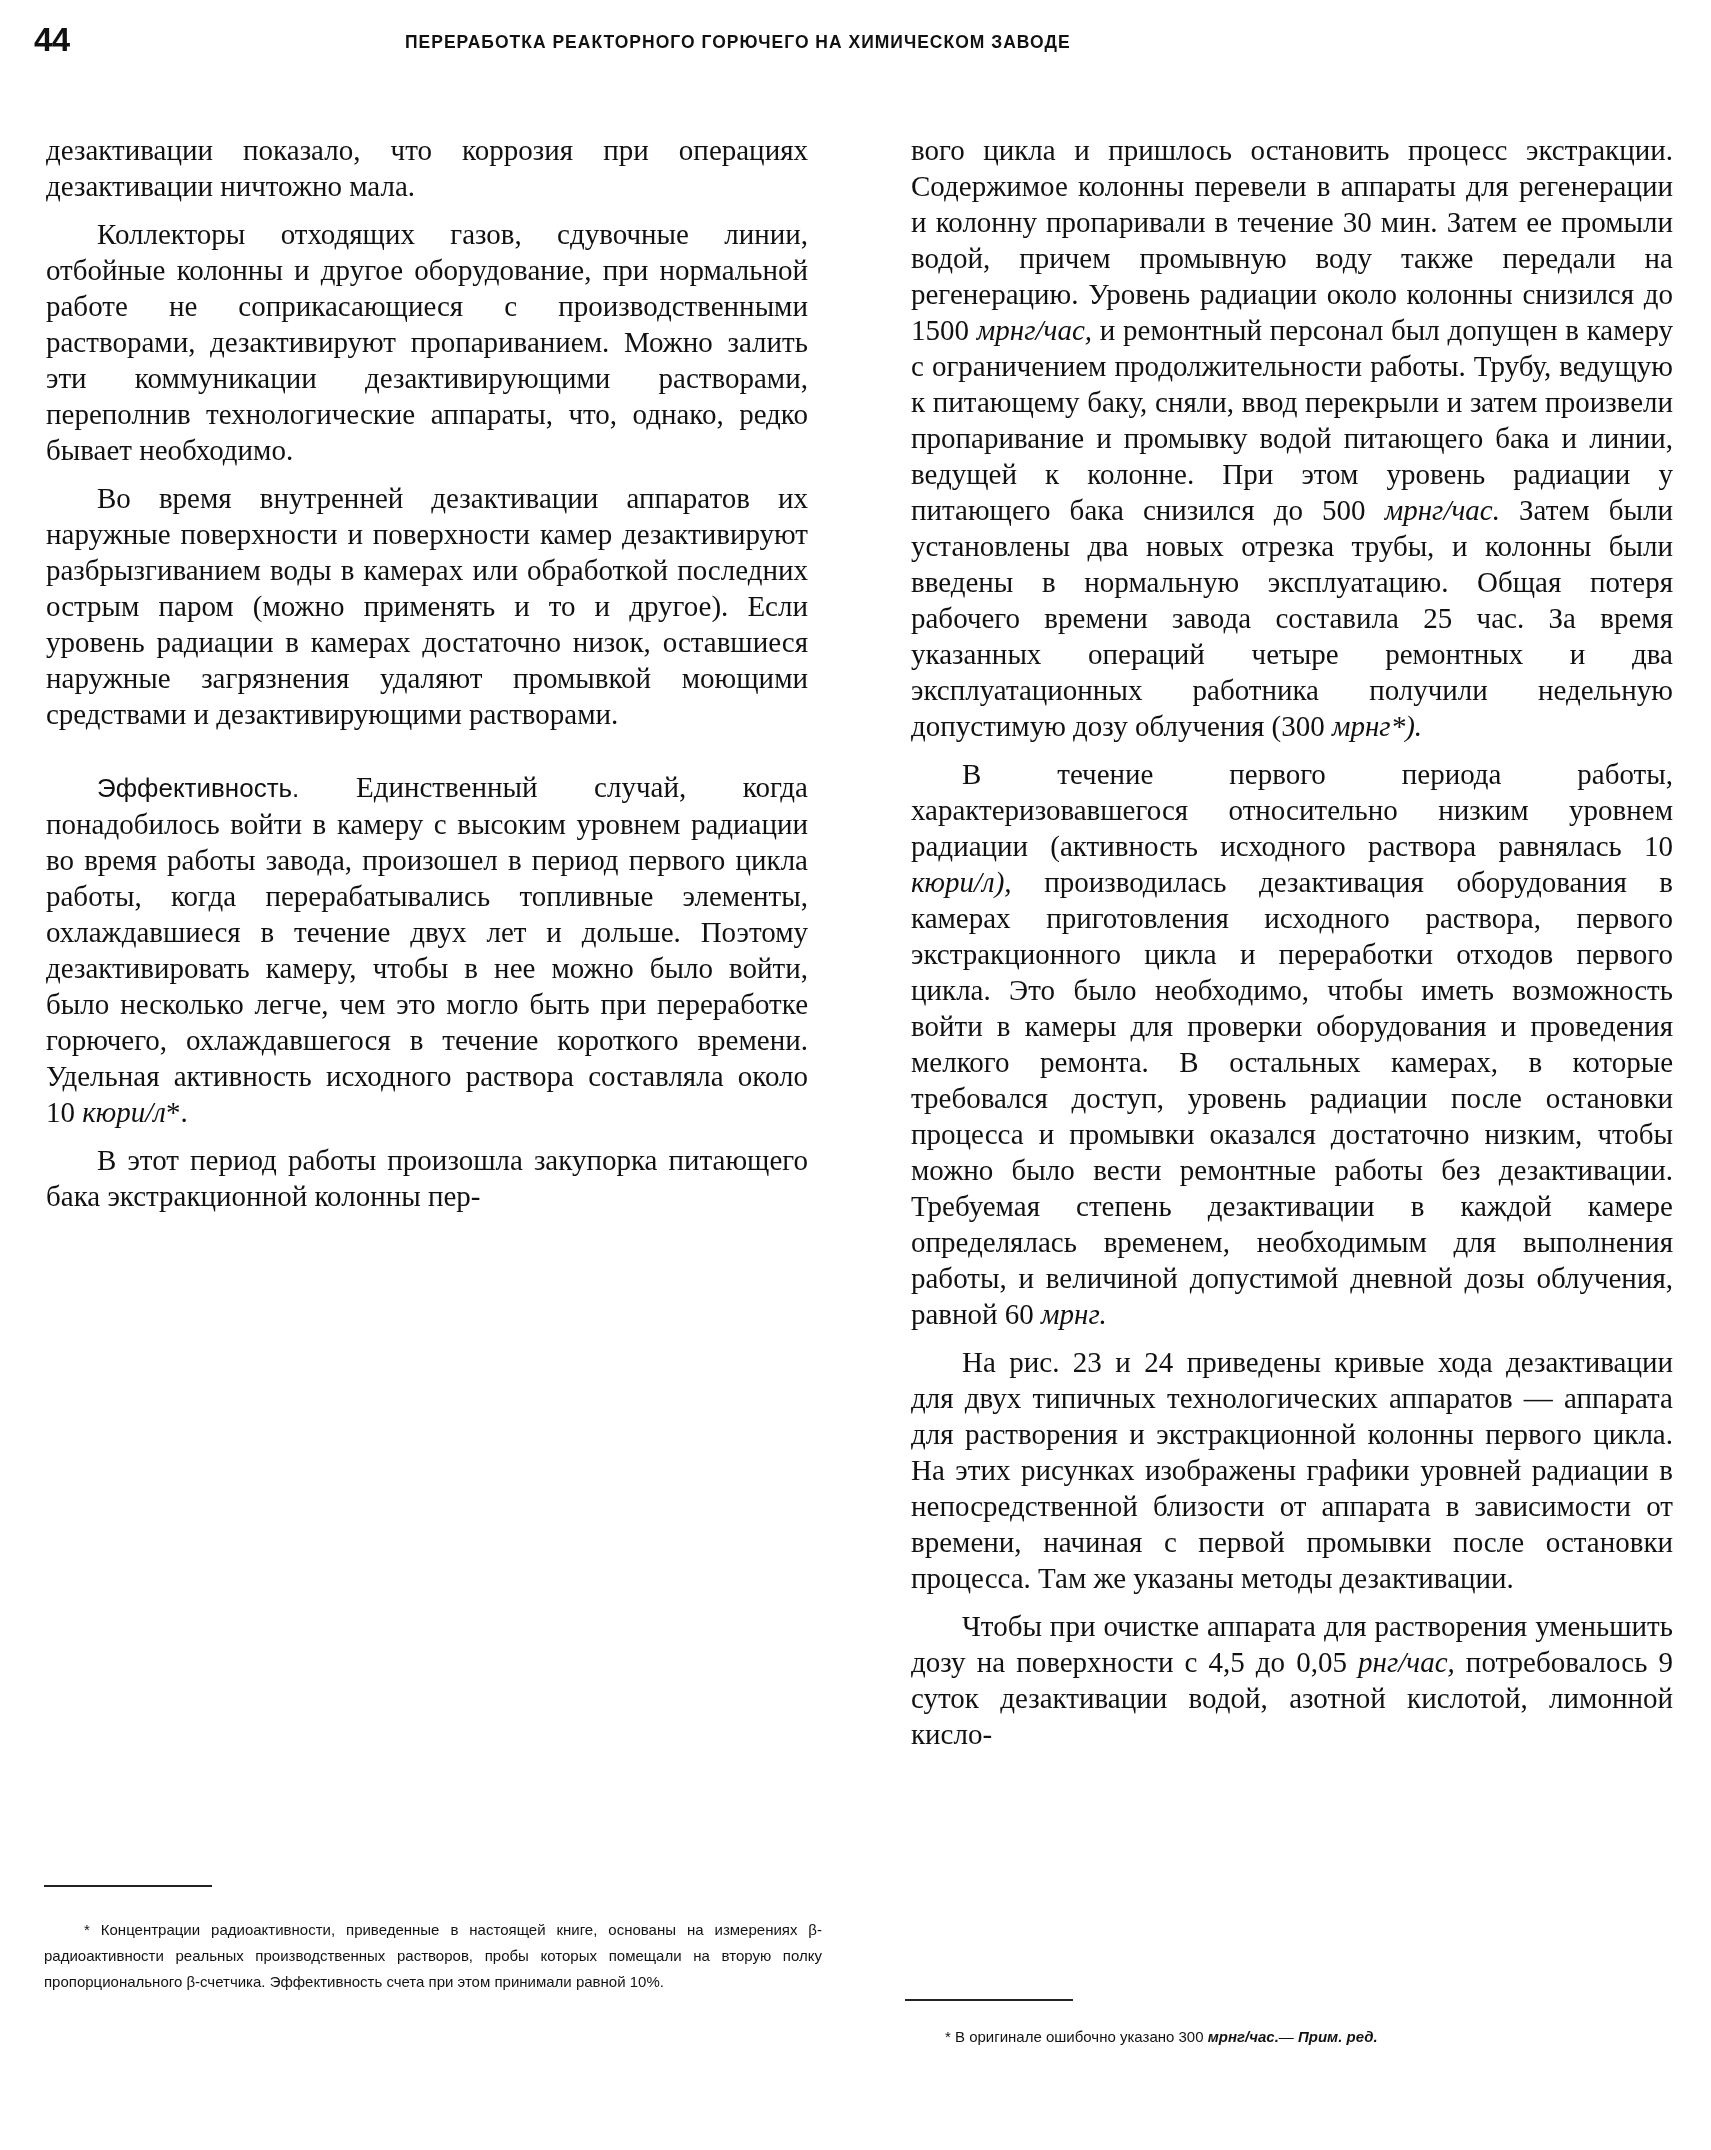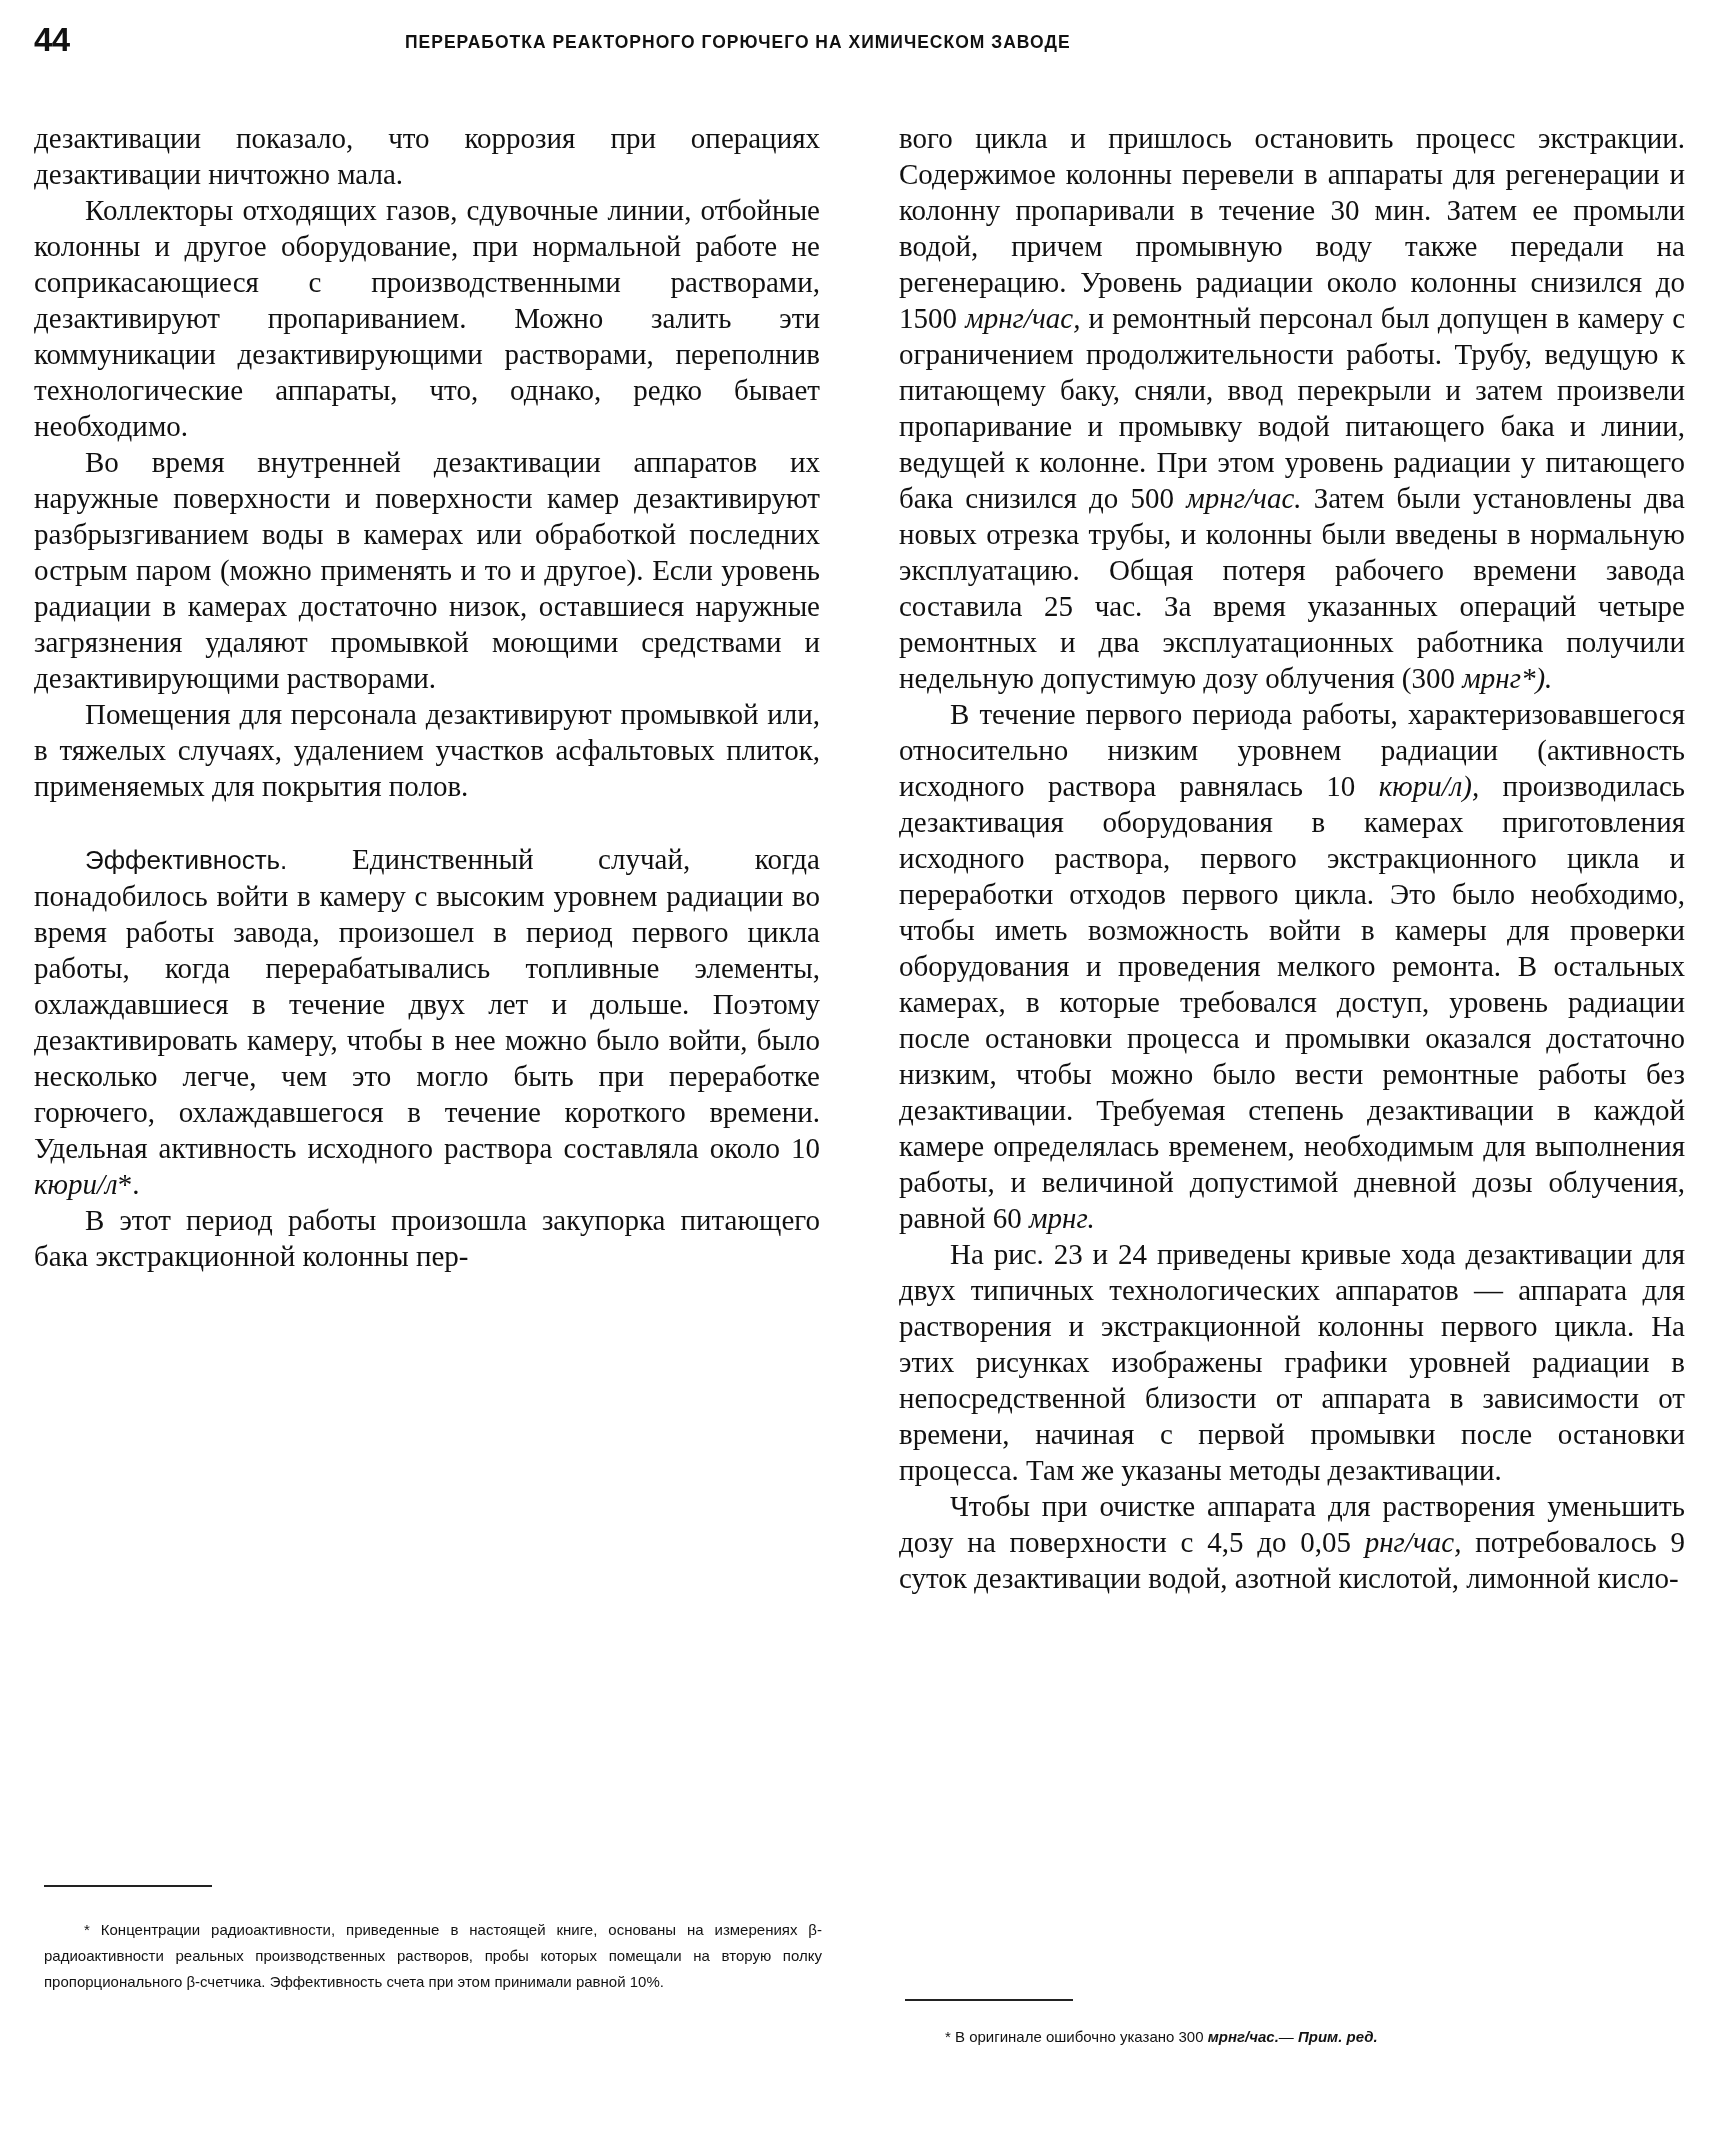--- a/index.html
+++ b/index.html
@@ -7,21 +7,21 @@
          font-family: "Liberation Serif", "DejaVu Serif", serif; color: #111; }
   .header { position: absolute; top: 21.4px; left: 34px; width: 1649px; height: 43px; }
   .page-num { position: absolute; left: 0; top: 0; font-family: "Liberation Sans", sans-serif;
               font-weight: bold; font-size: 33px; letter-spacing: -0.7px; }
   .running-title { position: absolute; left: 371px; top: 10px; font-family: "Liberation Sans", sans-serif;
                    font-weight: bold; font-size: 19px; letter-spacing: 1.1px; transform: scaleX(0.92);
                    transform-origin: left; white-space: nowrap; }
   .column { position: absolute; top: 120px; width: 786px; }
   .col-left { left: 34px; }
   .col-right { left: 899px; }
-  .para { margin: 0; font-size: 29px; line-height: 36px; text-align: justify;
+  .para { margin: 12px; font-size: 29px; line-height: 36px; text-align: justify;
           text-indent: 0; hyphens: manual; }
   .para.indent { text-indent: 51px; }
   .para.gap { margin-top: 37px; }
   .lead-bold { font-family: "Liberation Sans", sans-serif; font-weight: normal; font-size: 26px; }
   .unit { font-style: italic; }
   .footnote-rule { position: absolute; width: 168px; height: 0; border-top: 2.1px solid #222; }
   .footnote { position: absolute; width: 786px; font-family: "Liberation Sans", sans-serif;
               font-size: 15px; line-height: 26px; text-align: justify; }
   .footnote .ind { display: inline-block; width: 40px; }
   .fn-left-rule { left: 44px; top: 1885px; }
@@ -36,21 +36,20 @@
 
 <div class="header">
   <span class="page-num">44</span>
   <span class="running-title">ПЕРЕРАБОТКА РЕАКТОРНОГО ГОРЮЧЕГО НА ХИМИЧЕСКОМ ЗАВОДЕ</span>
 </div>
 
 <div class="column col-left">
   <p class="para">дезактивации показало, что коррозия при операциях дезактивации ничтожно мала.</p>
   <p class="para indent">Коллекторы отходящих газов, сдувочные линии, отбойные колонны и другое оборудование, при нормальной работе не соприкасающиеся с производственными растворами, дезактивируют пропариванием. Можно залить эти коммуникации дезактивирующими растворами, переполнив технологические аппараты, что, однако, редко бывает необходимо.</p>
   <p class="para indent">Во время внутренней дезактивации аппаратов их наружные поверхности и поверхности камер дезактивируют разбрызгиванием воды в камерах или обработкой последних острым паром (можно применять и то и другое). Если уровень радиации в камерах достаточно низок, оставшиеся наружные загрязнения удаляют промывкой моющими средствами и дезактивирующими растворами.</p>
-  <p class="para indent">Помещения для персонала дезактивируют промывкой или, в тяжелых случаях, удалением участков асфальтовых плиток, применяемых для покрытия полов.</p>
   <p class="para indent gap"><span class="lead-bold">Эффективность.</span><span> Единственный случай, когда понадобилось войти в камеру с высоким уровнем радиации во время работы завода, произошел в период первого цикла работы, когда перерабатывались топливные элементы, охлаждавшиеся в течение двух лет и дольше. Поэтому дезактивировать камеру, чтобы в нее можно было войти, было несколько легче, чем это могло быть при переработке горючего, охлаждавшегося в течение короткого времени. Удельная активность исходного раствора составляла около 10 </span><span class="unit">кюри/л</span><span>*.</span></p>
   <p class="para indent">В этот период работы произошла закупорка питающего бака экстракционной колонны пер-</p>
 </div>
 
 <div class="footnote-rule fn-left-rule"></div>
 <div class="footnote fn-left"><span class="ind"></span><span>* Концентрации радиоактивности, приведенные в настоящей книге, основаны на измерениях β-радиоактивности реальных производственных растворов, пробы которых помещали на вторую полку пропорционального β-счетчика. Эффективность счета при этом принимали равной 10%.</span></div>
 
 <div class="column col-right">
   <p class="para"><span>вого цикла и пришлось остановить процесс экстракции. Содержимое колонны перевели в аппараты для регенерации и колонну пропаривали в течение 30 мин. Затем ее промыли водой, причем промывную воду также передали на регенерацию. Уровень радиации около колонны снизился до 1500 </span><span class="unit">мрнг/час,</span><span> и ремонтный персонал был допущен в камеру с ограничением продолжительности работы. Трубу, ведущую к питающему баку, сняли, ввод перекрыли и затем произвели пропаривание и промывку водой питающего бака и линии, ведущей к колонне. При этом уровень радиации у питающего бака снизился до 500 </span><span class="unit">мрнг/час.</span><span> Затем были установлены два новых отрезка трубы, и колонны были введены в нормальную эксплуатацию. Общая потеря рабочего времени завода составила 25 час. За время указанных операций четыре ремонтных и два эксплуатационных работника получили недельную допустимую дозу облучения (300 </span><span class="unit">мрнг*).</span></p>
   <p class="para indent"><span>В течение первого периода работы, характеризовавшегося относительно низким уровнем радиации (активность исходного раствора равнялась 10 </span><span class="unit">кюри/л),</span><span> производилась дезактивация оборудования в камерах приготовления исходного раствора, первого экстракционного цикла и переработки отходов первого цикла. Это было необходимо, чтобы иметь возможность войти в камеры для проверки оборудования и проведения мелкого ремонта. В остальных камерах, в которые требовался доступ, уровень радиации после остановки процесса и промывки оказался достаточно низким, чтобы можно было вести ремонтные работы без дезактивации. Требуемая степень дезактивации в каждой камере определялась временем, необходимым для выполнения работы, и величиной допустимой дневной дозы облучения, равной 60 </span><span class="unit">мрнг.</span></p>

